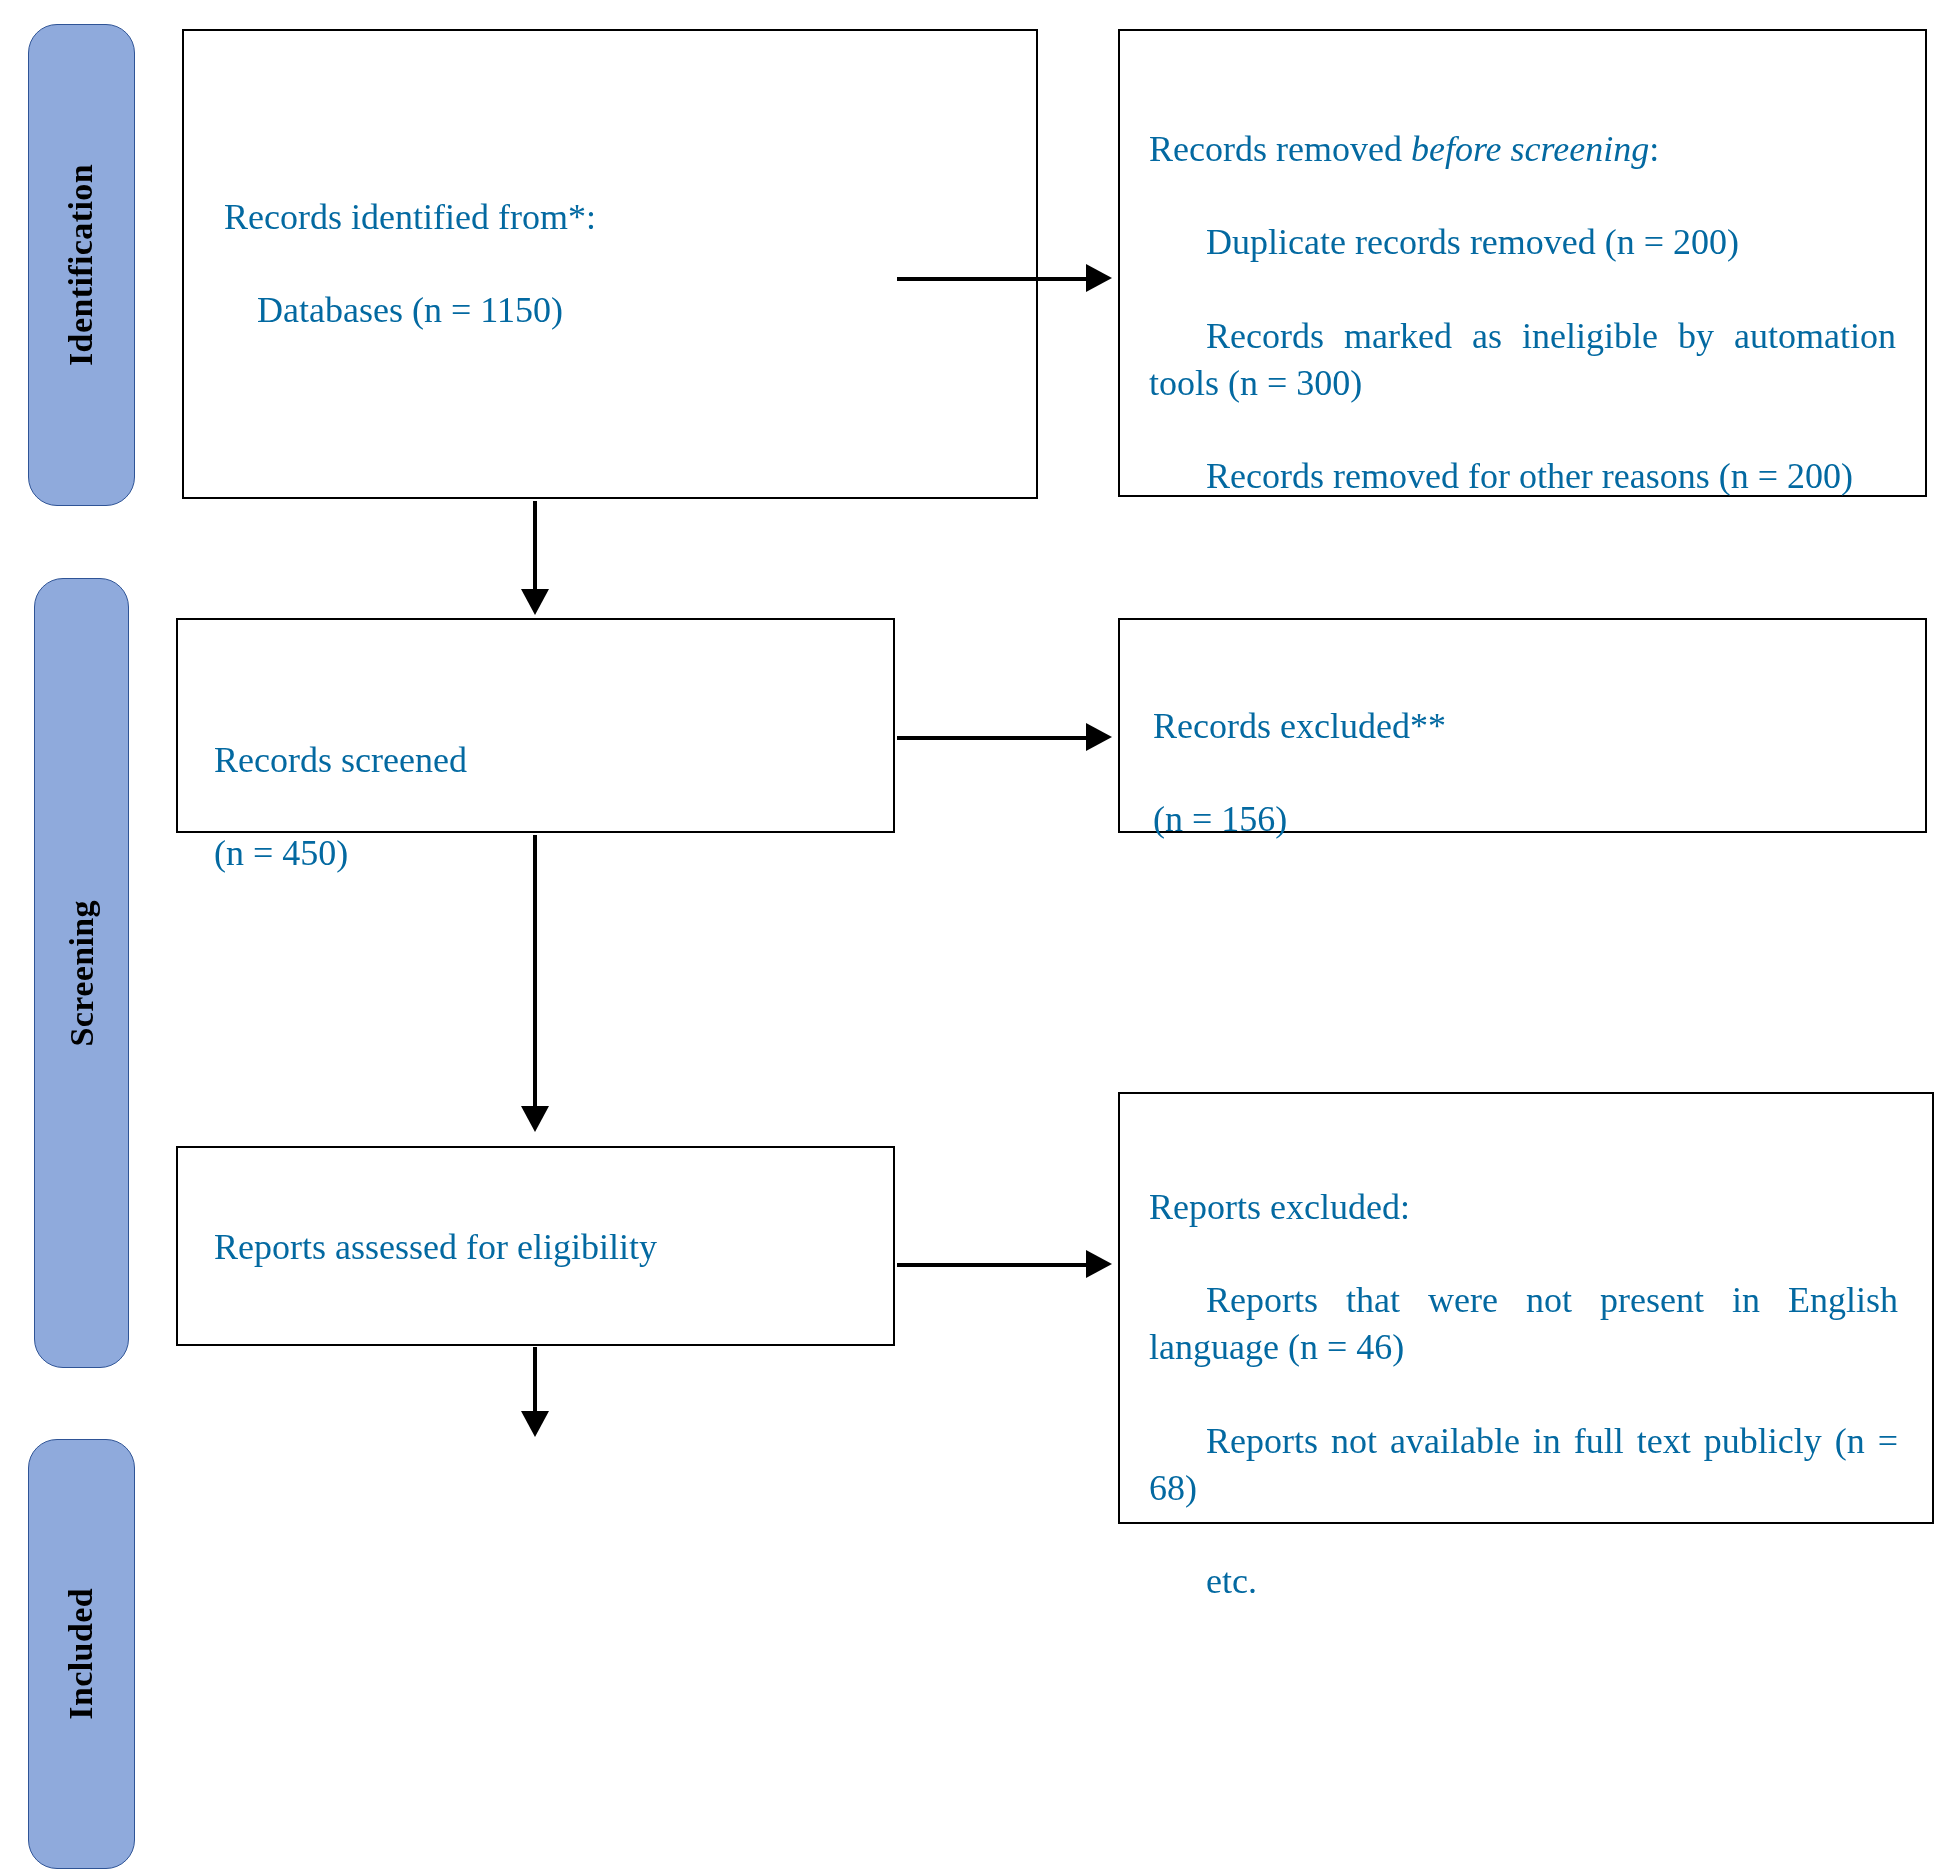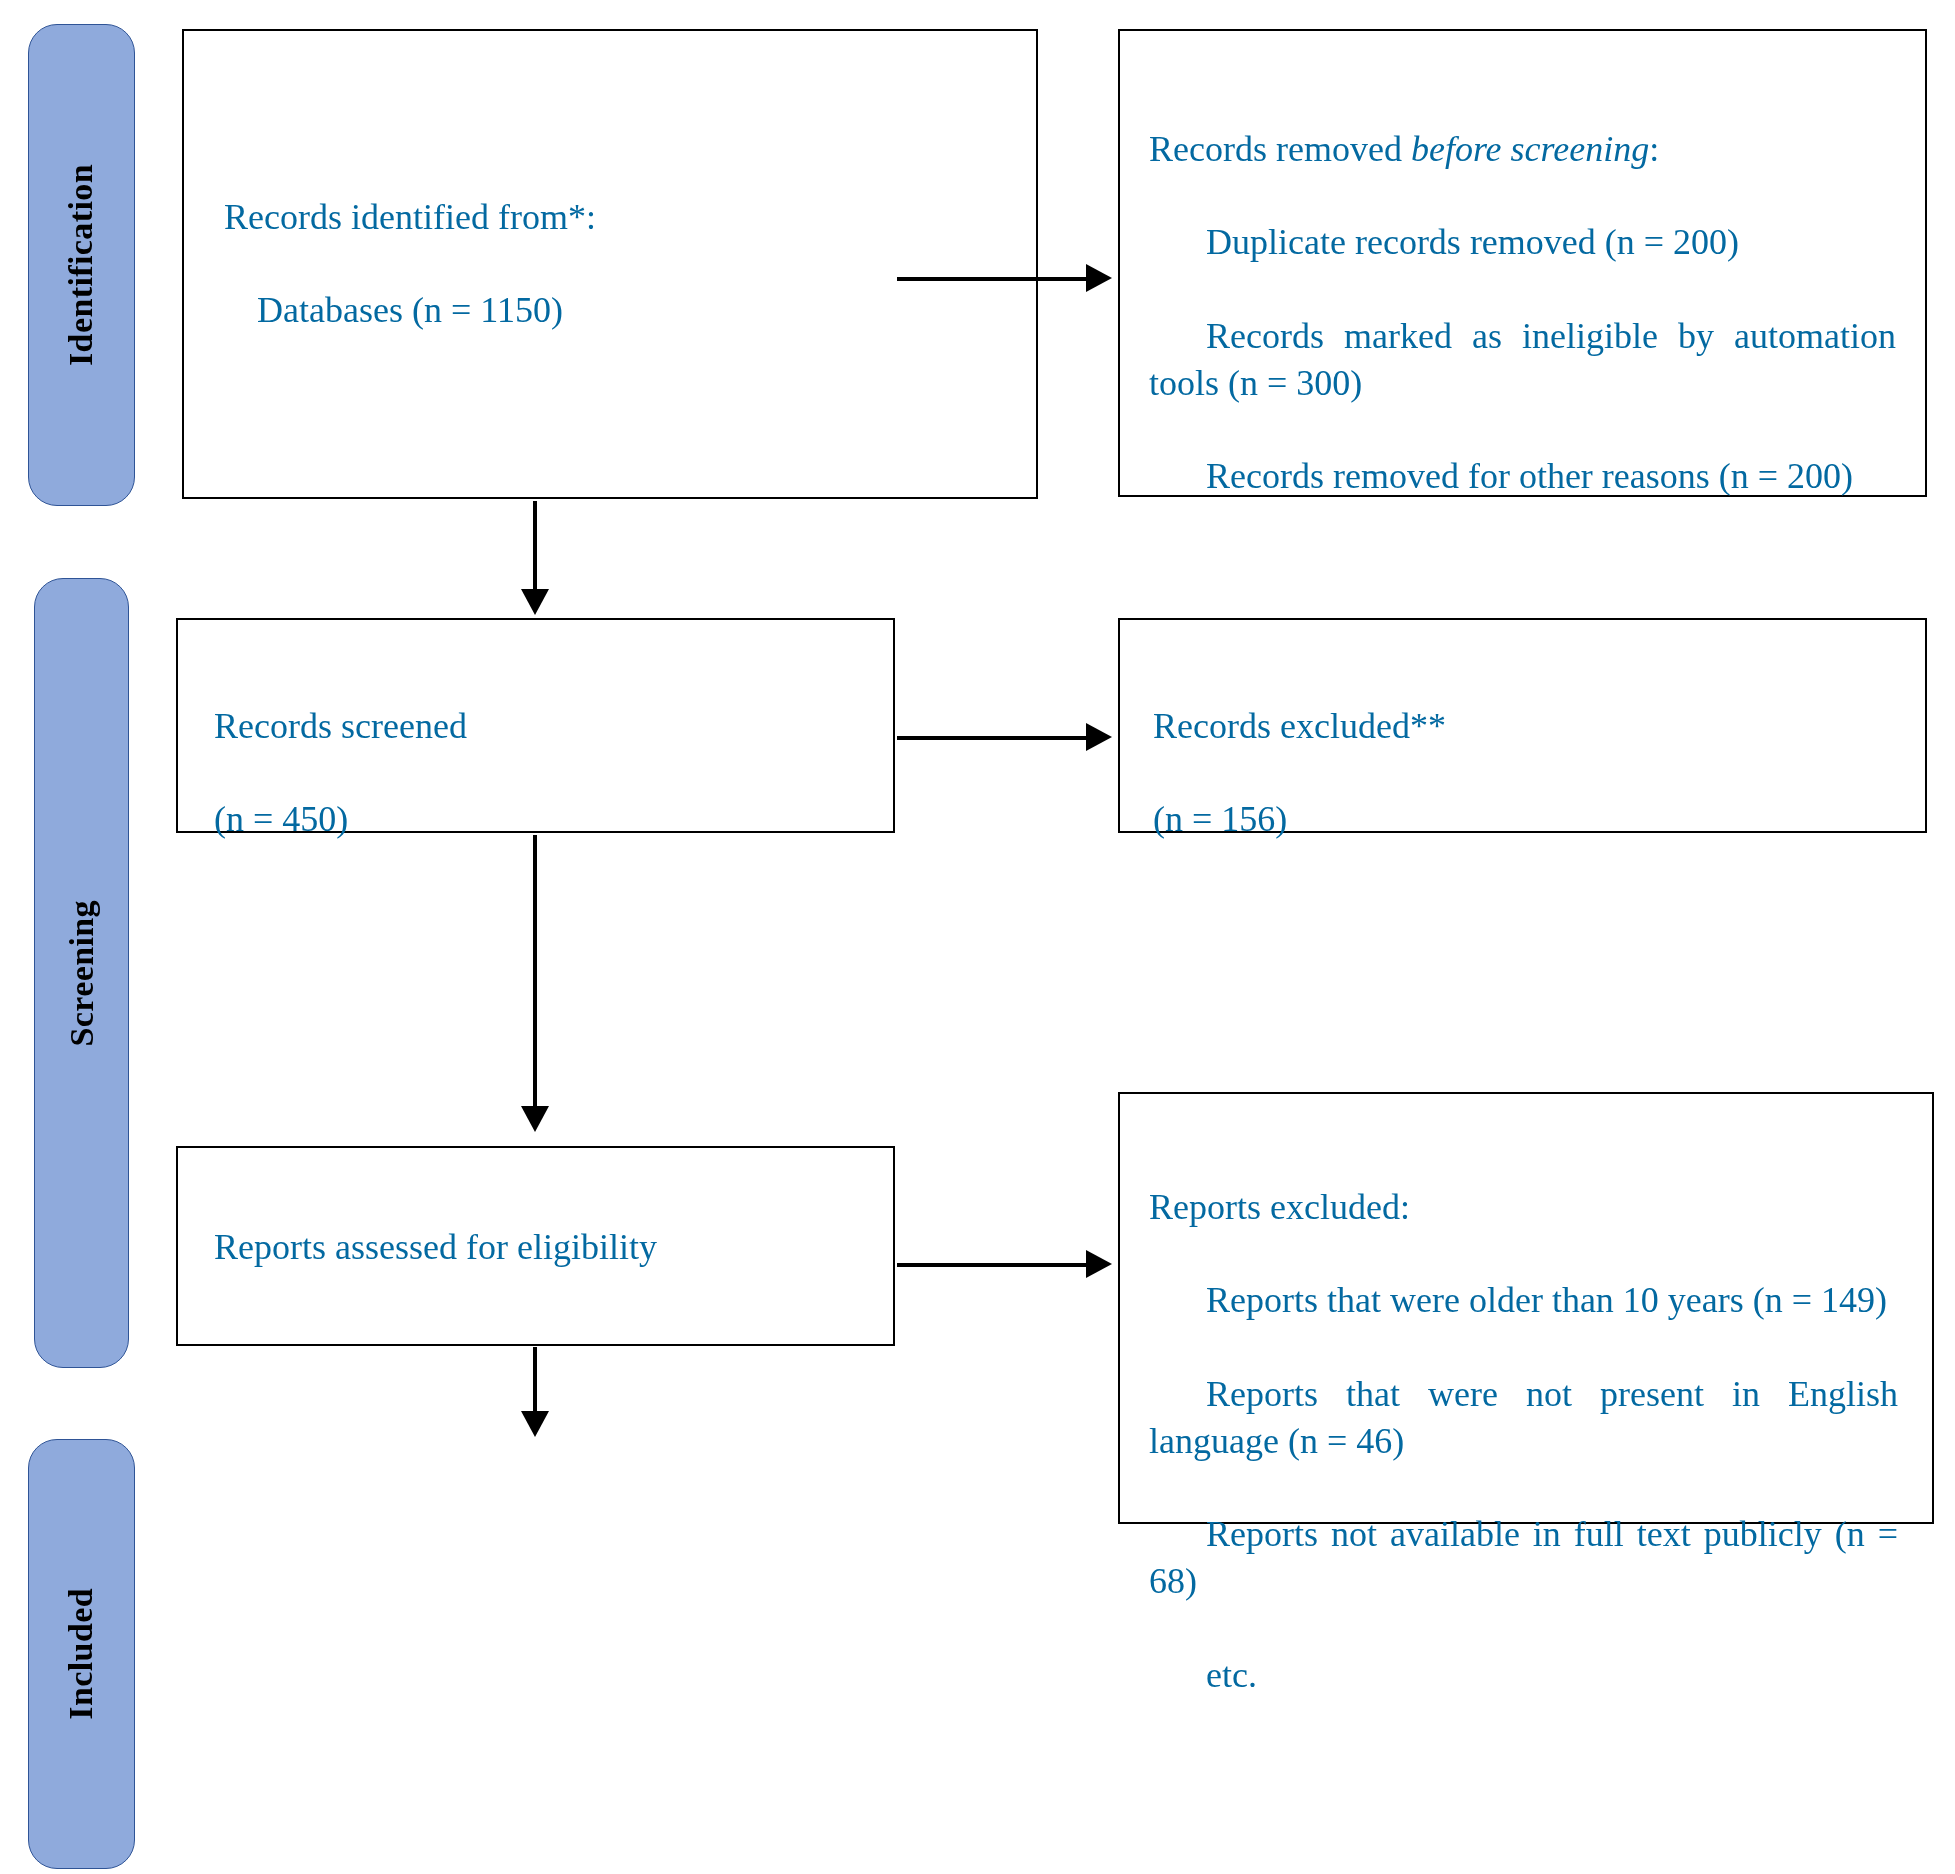--- a/index.html
+++ b/index.html
@@ -69,21 +69,21 @@
   #box-identified {
     left: 182px; top: 29px; width: 856px; height: 470px;
     display: flex; align-items: center;
   }
   #box-identified .box-text { padding: 0 0 0 40px; }
 
   #box-screened {
     left: 176px; top: 618px; width: 719px; height: 215px;
     display: flex; align-items: flex-start;
   }
-  #box-screened .box-text { padding: 36px 0 0 36px; }
+  #box-screened .box-text { padding: 36px 0 0 36px; margin-top: 34px; }
 
   #box-eligibility {
     left: 176px; top: 1146px; width: 719px; height: 200px;
     display: flex; align-items: flex-start;
   }
   #box-eligibility .box-text { padding: 29px 0 0 36px; }
 
   #box-included {
     left: 176px; top: 1447px; width: 711px; height: 301px;
     display: flex; align-items: center;
@@ -213,21 +213,20 @@
 
   <div class="box" id="box-eligibility">
     <div class="box-text">
       <div>Reports assessed for eligibility</div>
     </div>
   </div>
 
   <div class="box" id="box-reports-excluded">
     <div class="box-text">
       <div>Reports excluded:</div>
-      <div><span class="indent"></span><span>Reports that were older than 10 years (n = 149)</span></div>
       <div><span class="indent"></span><span>Reports that were not present in English language (n = 46)</span></div>
       <div><span class="indent"></span><span>Reports not available in full text publicly (n = 68)</span></div>
       <div><span class="indent"></span><span>etc.</span></div>
     </div>
   </div>
 
 
   <div class="arrow-line" id="arrow-h1-line"></div>
   <div class="arrow-head right" id="arrow-h1-head"></div>
 

